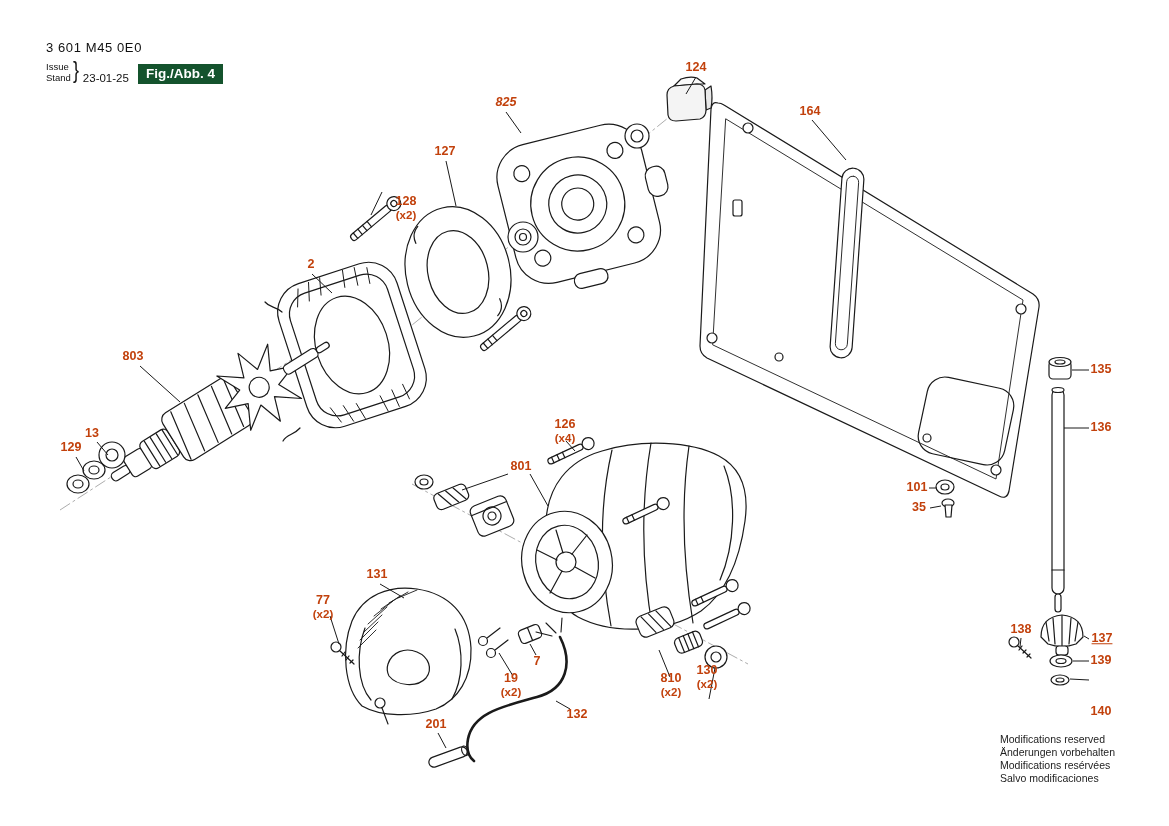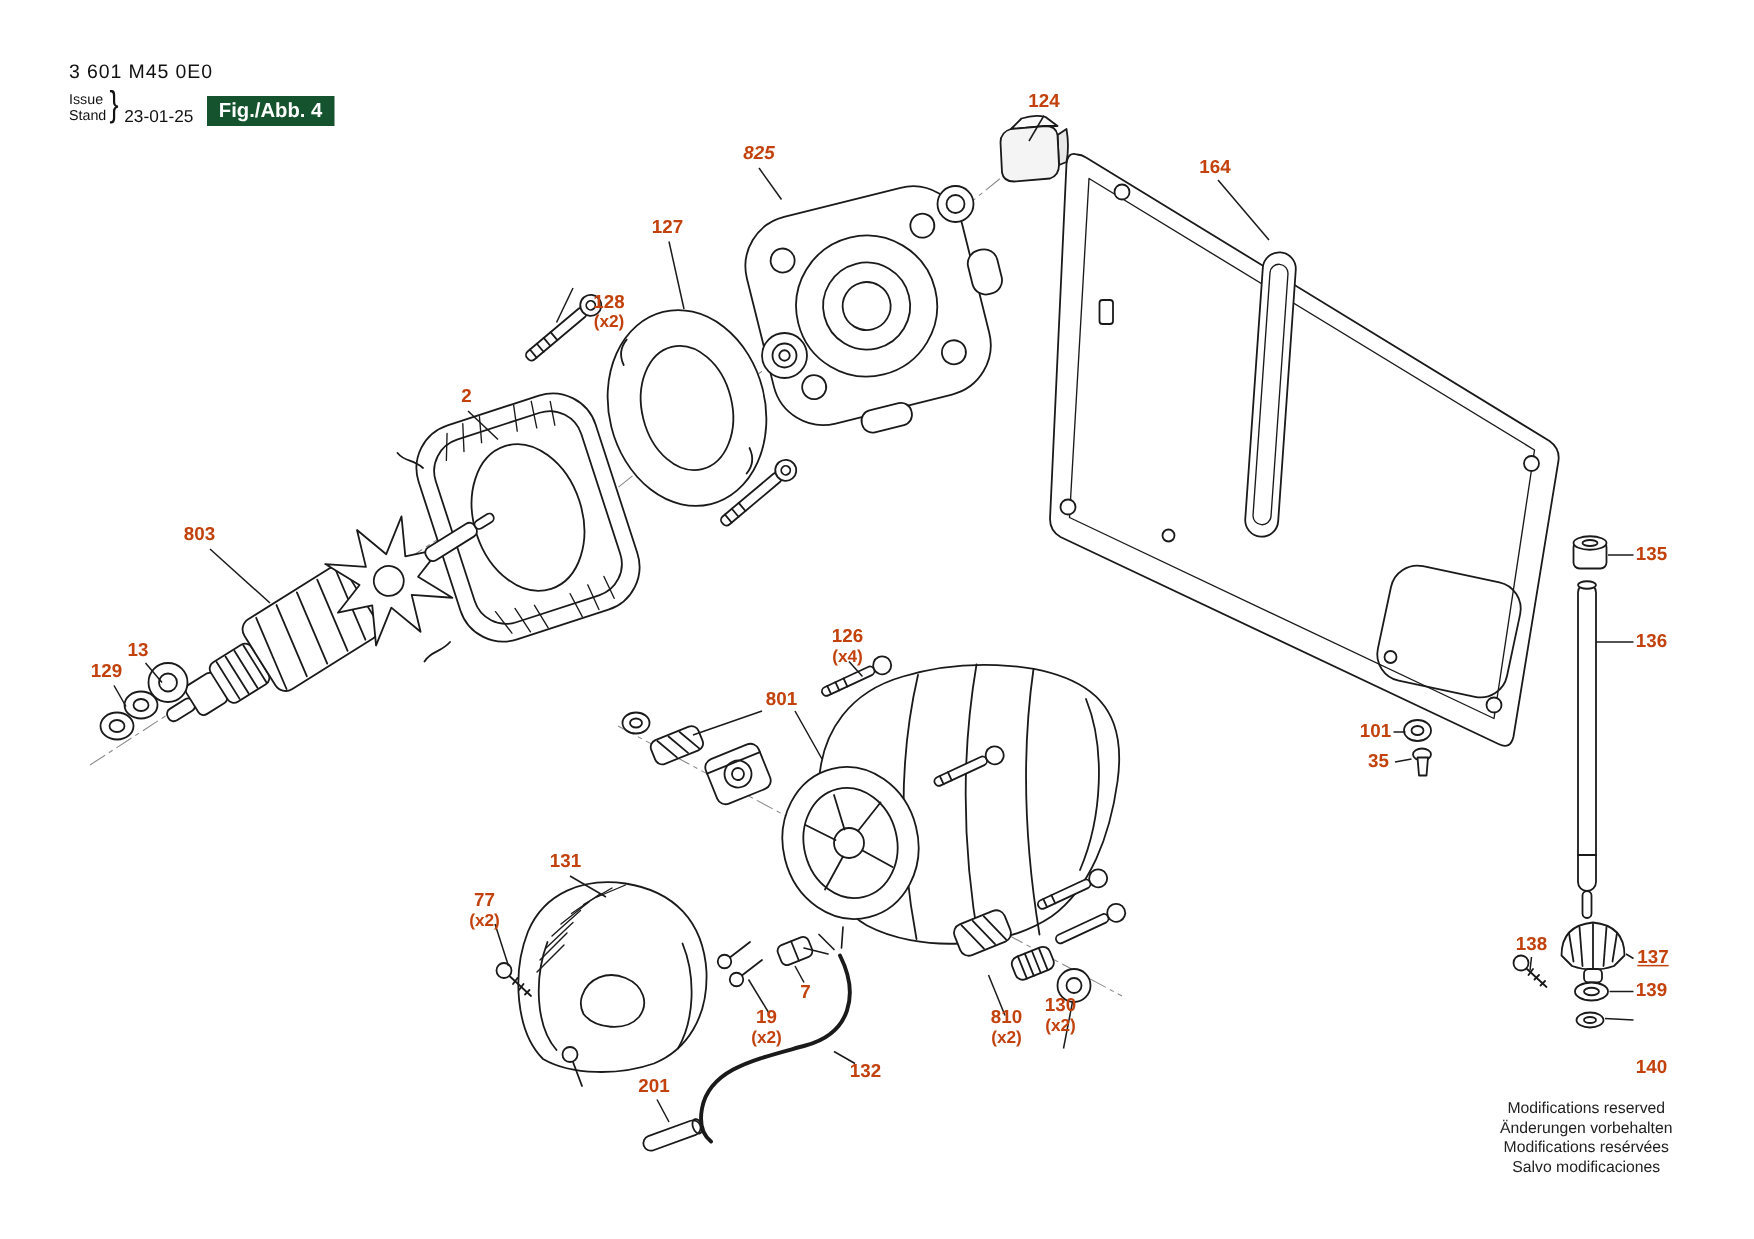--- a/index.html
+++ b/index.html
@@ -13,21 +13,21 @@
   .issue-row{display:flex;align-items:flex-end;margin-top:1px;}
   .issue-stand{display:flex;flex-direction:column;font-size:9.5px;line-height:1.15;}
   .brace{font-size:24px;font-weight:300;margin:0 3px 0 1px;transform:scaleX(.75);display:inline-block;}
   .date{font-size:11.5px;margin-right:9px;}
   .figbox{background:#14532d;color:#fff;font-weight:bold;font-size:13.5px;padding:2px 8px 3px 8px;}
   
   .part-label{position:absolute;transform:translate(-50%,-50%);text-align:center;
               font-weight:bold;font-size:12.5px;line-height:1.08;white-space:nowrap;color:#c2410c;}
   .part-label .qty{display:block;font-size:11.5px;}
   
-  .footer{position:absolute;left:1000px;top:733px;font-size:10.5px;line-height:1.24;color:#222;text-align:center;}
+  .footer{position:absolute;left:1000px;top:733px;font-size:10.5px;line-height:1.24;color:#222;}
 </style>
 </head>
 <body>
 
 <div id="page">
 
   <svg id="diagram" viewBox="0 0 1169 826" width="1169" height="826">
 
     <g stroke="#888" stroke-width="0.7" stroke-dasharray="12 3 3 3" fill="none">
       <line x1="60" y1="510" x2="322" y2="340"></line>

